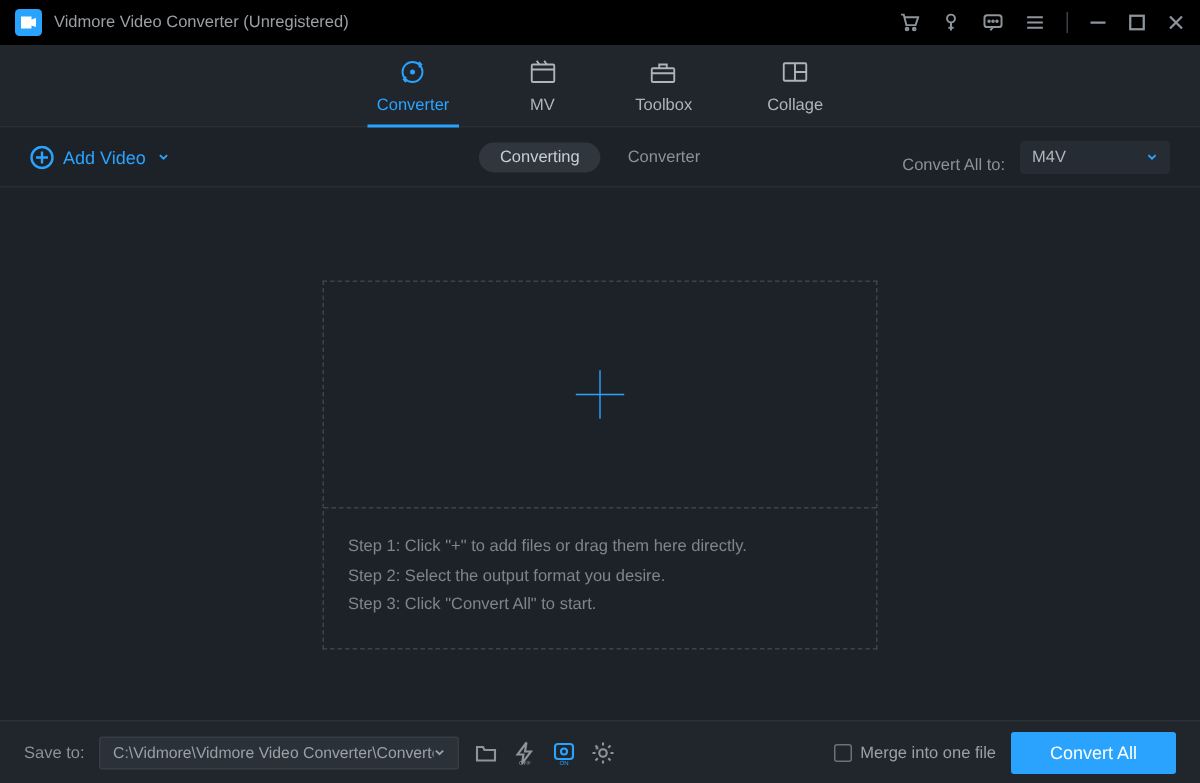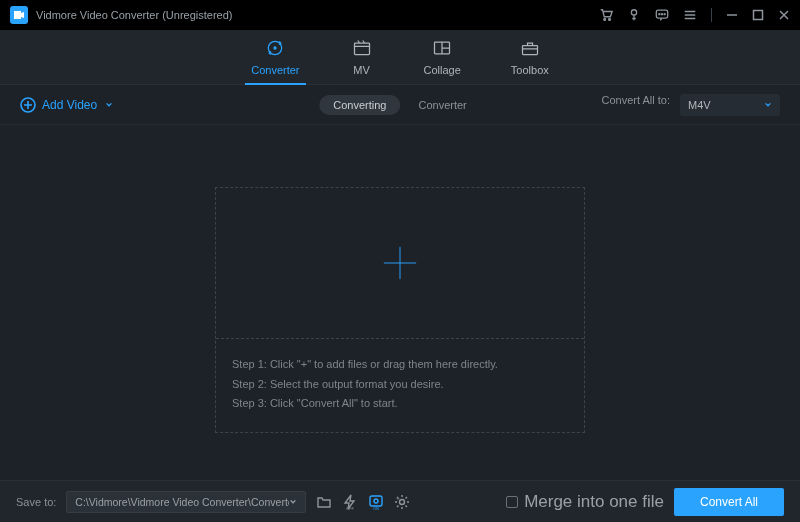--- a/index.html
+++ b/index.html
@@ -28,21 +28,21 @@
   .subbar { display: flex; align-items: center; height: 40px; padding: 0 20px; background: #1d2228; border-bottom: 1px solid #262c33; }
   .addfiles { display: flex; align-items: center; gap: 6px; cursor: pointer; }
   .addfiles .plus-circle { width: 16px; height: 16px; stroke: #2aa3ff; fill: none; stroke-width: 1.6; }
   .addfiles span { font-size: 12px; color: #2aa3ff; }
   .addfiles .caret { width: 8px; height: 8px; stroke: #2aa3ff; fill: none; stroke-width: 1.6; margin-left: 2px; }
 
   .convtabs { position: absolute; left: 50%; transform: translateX(-50%); display: flex; gap: 4px; }
   .convtab { font-size: 11px; padding: 4px 14px; border-radius: 11px; cursor: pointer; color: #8b9198; }
   .convtab.active { background: #2f363d; color: #c8ced4; }
 
-  .convertall-to { margin-left: auto; display: flex; align-items: flex-start; gap: 10px; }
+  .convertall-to { margin-left: auto; display: flex; align-items: flex-end; gap: 10px; }
   .convertall-to .lbl { font-size: 11px; color: #8b9198; }
   .format-dd { width: 100px; height: 22px; background: #262c33; border-radius: 3px; display: flex; align-items: center; padding: 0 8px; cursor: pointer; }
   .format-dd span { font-size: 11px; color: #b0b6bc; }
   .format-dd .caret { width: 8px; height: 8px; stroke: #2aa3ff; fill: none; stroke-width: 1.6; margin-left: auto; }
 
   
   .main { position: relative; height: 370px; display: flex; align-items: center; justify-content: center; }
   .dropzone { width: 370px; border: 1px dashed #3c434b; }
   .dz-top { height: 150px; display: flex; align-items: center; justify-content: center; cursor: pointer; }
   .dz-top .big-plus { width: 38px; height: 38px; stroke: #2aa3ff; stroke-width: 1; fill: none; }
@@ -53,21 +53,21 @@
   
   .bottombar { position: absolute; left: 0; right: 0; bottom: 0; height: 42px; background: #20262c; display: flex; align-items: center; padding: 0 16px; gap: 10px; border-top: 1px solid #2a3036; }
   .saveto { font-size: 11px; color: #8b9198; }
   .path-dd { width: 240px; height: 22px; background: #2a3138; border: 1px solid #353c44; border-radius: 2px; display: flex; align-items: center; padding: 0 8px; cursor: pointer; }
   .path-dd span { font-size: 10.5px; color: #9aa0a6; white-space: nowrap; overflow: hidden; }
   .path-dd .caret { width: 8px; height: 8px; stroke: #9aa0a6; fill: none; stroke-width: 1.6; margin-left: auto; flex-shrink: 0; }
   .tool-ico { width: 16px; height: 16px; stroke: #8d949b; fill: none; stroke-width: 1.4; cursor: pointer; }
   .tool-ico.accent { stroke: #2aa3ff; }
   .merge { display: flex; align-items: center; gap: 6px; margin-left: auto; cursor: pointer; }
   .merge .cb { width: 12px; height: 12px; border: 1px solid #6b7178; border-radius: 2px; }
-  .merge span { font-size: 17px; color: #9aa0a6; }
+  .merge span { font-size: 11px; color: #9aa0a6; }
   .convert-btn { width: 110px; height: 28px; background: #2aa3ff; color: #fff; border-radius: 2px; display: flex; align-items: center; justify-content: center; font-size: 12px; cursor: pointer; }
 </style>
 </head>
 <body>
 
 <div class="titlebar">
   <div class="logo">
     <svg viewBox="0 0 12 12">
         <path d="M1 2h7v8H1z M8 4l3-1v6l-3-1z"></path>
       </svg>
@@ -117,31 +117,31 @@
   </div>
   <div class="tab">
     <svg class="tab-ico" viewBox="0 0 24 24">
         <rect x="3" y="6" width="18" height="14" rx="1"></rect>
         <path d="M3 10h18M7 3l2 3M13 3l2 3"></path>
       </svg>
     <span>MV</span>
   </div>
   <div class="tab">
     <svg class="tab-ico" viewBox="0 0 24 24">
+        <rect x="3" y="9" width="18" height="11" rx="1"></rect>
+        <path d="M3 13h18M9 9V6h6v3"></path>
+      </svg>
+    <span>Toolbox</span>
+  </div>
+  <div class="tab">
+    <svg class="tab-ico" viewBox="0 0 24 24">
         <rect x="3" y="5" width="18" height="14" rx="1"></rect>
         <path d="M12 5v14M12 12h9"></path>
       </svg>
     <span>Collage</span>
-  </div>
-  <div class="tab">
-    <svg class="tab-ico" viewBox="0 0 24 24">
-        <rect x="3" y="9" width="18" height="11" rx="1"></rect>
-        <path d="M3 13h18M9 9V6h6v3"></path>
-      </svg>
-    <span>Toolbox</span>
   </div>
 </div>
 
 <div class="subbar">
   <div class="addfiles">
     <svg class="plus-circle" viewBox="0 0 16 16">
         <circle cx="8" cy="8" r="7"></circle>
         <path d="M8 4v8M4 8h8"></path>
       </svg>
     <span>Add Video</span>

